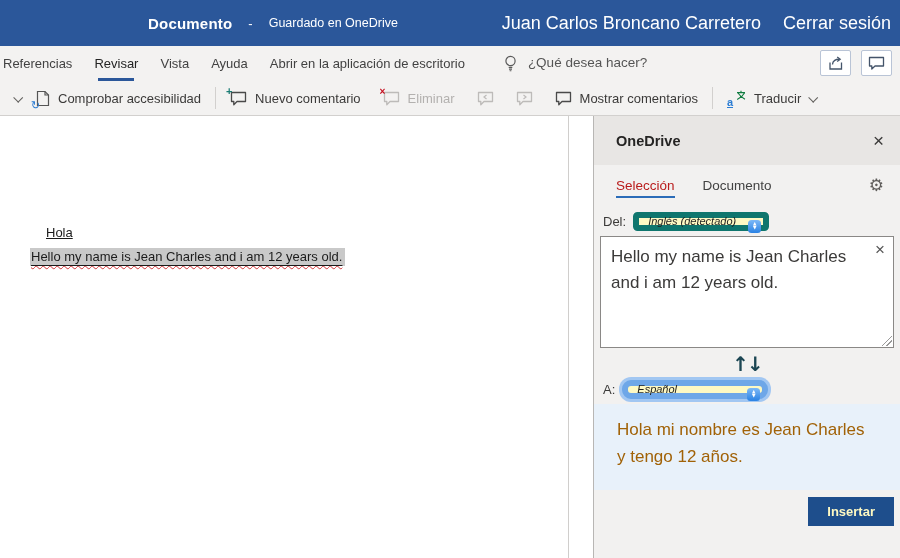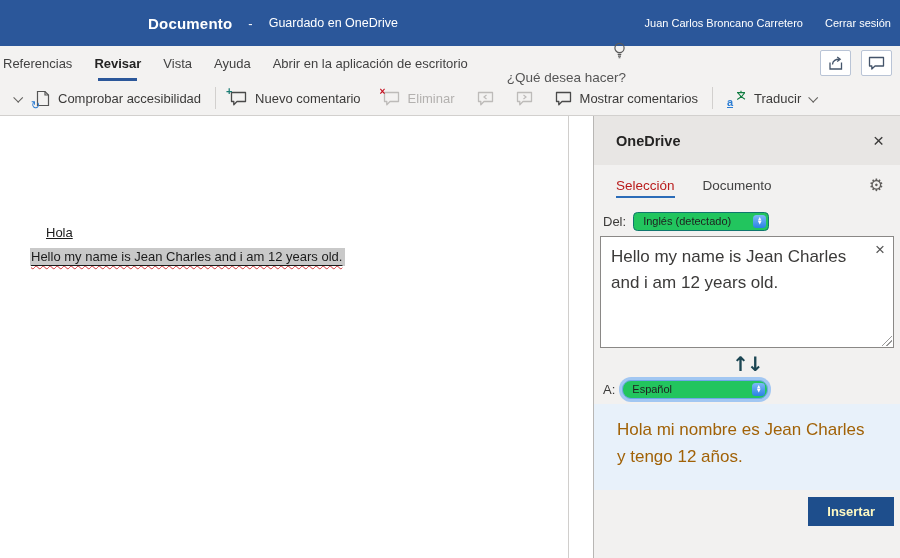--- a/index.html
+++ b/index.html
@@ -5,29 +5,29 @@
   * { margin:0; padding:0; box-sizing:border-box; }
   html,body { width:900px; height:558px; overflow:hidden; }
   body { font-family:"Liberation Sans", sans-serif; background:#fff; position:relative; }
 
   
   .titlebar { height:46px; background:#2b579a; position:relative; color:#fff; }
   .title-group { position:absolute; left:148px; top:0; height:100%; display:flex; align-items:center; gap:16px; }
   .app-title { font-size:15px; font-weight:700; letter-spacing:.2px; }
   .title-sep { font-size:13px; }
   .saved-status { font-size:12.5px; }
-  .account-group { position:absolute; right:9px; top:0; height:100%; display:flex; align-items:center; gap:22px; font-size:11px; }
+  .account-group { position:absolute; right:9px; top:0; height:100%; display:flex; align-items:center; gap:22px; font-size:18px; }
 
   
   .tabs-row { height:35px; background:#f3f2f1; display:flex; align-items:center; position:relative; }
   .rtab { font-size:13px; color:#424242; padding:0 11px; height:100%; display:flex; align-items:center; position:relative; cursor:default; white-space:nowrap; }
   .rtab:first-child { padding-left:3px; }
-  .rtab.active { color:#242424; font-weight:700; }
+  .rtab.active { color:#242424; font-weight:400; }
   .rtab.active::after { content:""; position:absolute; left:15px; right:15px; bottom:0; height:3px; background:#2b579a; }
-  .tellme { display:flex; align-items:flex-end; gap:11px; margin-left:28px; color:#555; font-size:13.5px; white-space:nowrap;flex-direction:column; }
+  .tellme { display:flex; align-items:flex-start; gap:11px; margin-left:28px; color:#555; font-size:13.5px; white-space:nowrap; }
   .ribbon-buttons { position:absolute; right:8px; top:4px; display:flex; gap:10px; }
   .rbtn { width:31px; height:26px; background:#fff; border:1px solid #b9c4d6; border-radius:2px; display:flex; align-items:center; justify-content:center; color:#44546a; }
 
   
   .toolbar { height:35px; background:#f3f2f1; border-bottom:1px solid #d2d0ce; display:flex; align-items:center; font-size:13px; color:#3b3a39; }
   .tbtn { display:flex; align-items:center; gap:8px; padding:0 11px; height:100%; white-space:nowrap; }
   .tbtn.disabled { color:#b3b1af; }
   .tdivider { width:1px; height:22px; background:#d2d0ce; margin:0 3px; flex:0 0 1px; }
   .chev { width:7px; height:7px; border-right:1.6px solid #605e5c; border-bottom:1.6px solid #605e5c; transform:rotate(45deg) translateY(-1px); display:inline-block; }
   .lead-chev { margin-left:14px; margin-right:4px; }
@@ -53,21 +53,21 @@
   .panel { flex:1; background:#f2f1f0; display:flex; flex-direction:column; }
   .panel-header { height:49px; background:#e8e6e4; display:flex; align-items:center; justify-content:space-between; padding:0 16px 0 22px; }
   .panel-title { font-size:14.5px; font-weight:700; color:#252423; }
   .close-x { font-size:19px; color:#3b3a39; line-height:1; cursor:default; }
   .panel-tabs { height:40px; display:flex; align-items:center; gap:28px; padding:0 16px 0 22px; }
   .ptab { font-size:13.5px; color:#424242; position:relative; height:100%; display:flex; align-items:center; cursor:default; }
   .ptab.active { font-weight:400; color:#b91c1c; }
   .ptab.active::after { content:""; position:absolute; left:0; right:0; bottom:7px; height:2.5px; background:#2b6cb8; }
   .gear { margin-left:auto; font-size:17px; color:#605e5c; font-family:"DejaVu Sans", sans-serif; line-height:1; }
   .lang-row { display:flex; align-items:center; gap:7px; padding:0 6px 0 9px; margin-top:6px; height:20px; font-size:13px; color:#3b3a39; }
-  .mac-select { position:relative; height:19px; background:#22c55e; border:1px solid #0f766e; border-radius:4.5px; display:flex; align-items:center; padding:0 20px 0 9px; font-size:11px; color:#1f1f1f; white-space:nowrap; }
+  .mac-select { position:relative; height:19px; background:#fef9c3; border:6px solid #0f766e; border-radius:4.5px; display:flex; align-items:center; padding:0 20px 0 9px; font-size:11px; color:#1f1f1f; white-space:nowrap;font-style:italic; }
   .mac-select.focused { box-shadow:0 0 0 3px rgba(97,164,244,.55); border-color:#6ea7e8;border-radius:9px; }
   .sel-from { width:136px; }
   .sel-to { width:146px; }
   .stepper { position:absolute; right:2px; top:2px; width:13px; height:13px; background:linear-gradient(#7db9f7,#2a82e4); border-radius:3.5px; color:#fff; display:flex; flex-direction:column; align-items:center; justify-content:center; font-size:4.5px; line-height:4.5px; font-family:"DejaVu Sans", sans-serif; }
   .src-box { position:relative; margin:5px 6px 0; height:112px; }
   .src-box textarea { width:100%; height:100%; border:1px solid #8a8886; background:#fff; resize:none; outline:none; padding:7px 28px 7px 10px; font-family:"Liberation Sans", sans-serif; font-size:17px; line-height:1.55; color:#3b3a39; }
   .src-close { position:absolute; top:5px; right:9px; font-size:17px; color:#555; line-height:1; }
   .resize-handle { position:absolute; right:2px; bottom:2px; width:10px; height:10px;
     background:linear-gradient(135deg, transparent 45%, #9a9a9a 45% 52%, transparent 52% 68%, #9a9a9a 68% 75%, transparent 75%); }
   .swap-row { text-align:center; margin-top:4px; height:27px; }

